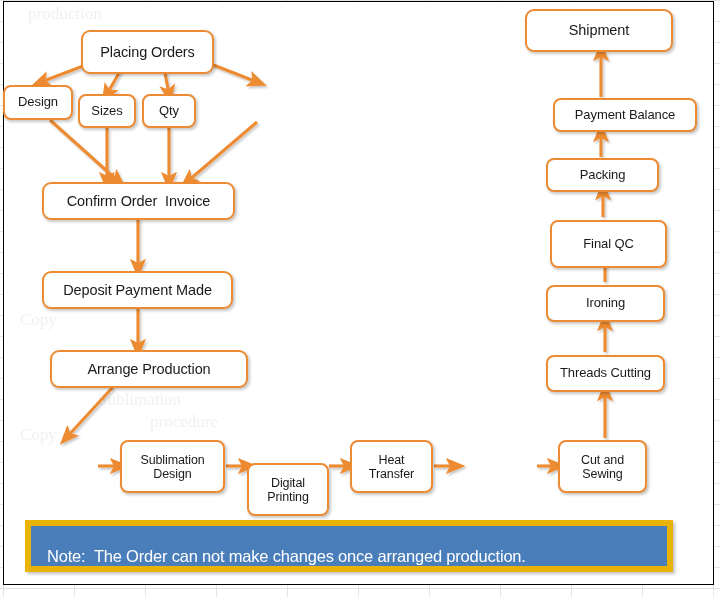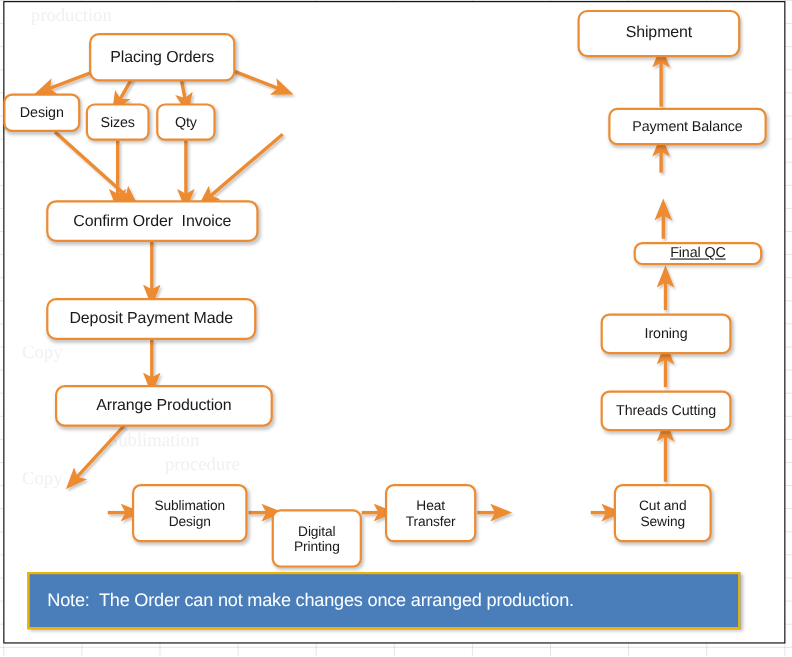--- a/index.html
+++ b/index.html
@@ -67,24 +67,24 @@
     white-space:pre;
   }
   .node.small{ font-size:13px; border-radius:8px; }
   .node.proc{ font-size:12.5px; border-radius:8px; white-space:pre-line; }
 
   #note-banner{
     position:absolute;
     left:25px; top:520px;
     width:648px; height:52px;
     background:#4A7EBB;
-    border:2px solid #eab308;
+    border:6px solid #eab308;
     box-sizing:border-box;
     display:flex;
-    align-items:center;
+    align-items:flex-end;
     box-shadow:2px 2px 3px rgba(0,0,0,0.25);
   }
   #note-text{
     color:#ffffff;
     font-size:16.5px;
     padding-left:16px;
     letter-spacing:-0.2px;
     white-space:pre;
   }
 </style>
@@ -169,22 +169,23 @@
 Transfer</div>
 
 
   <div class="node proc" style="left:558px; top:440px; width:89px; height:53px;">Cut and
 Sewing</div>
 
   <div class="node small" style="left:546px; top:355px; width:119px; height:37px;">Threads Cutting</div>
 
   <div class="node small" style="left:546px; top:285px; width:119px; height:37px;">Ironing</div>
 
-  <div class="node small" style="left:576px; top:220px; width:117px; height:21px;text-decoration:underline;">Final QC</div>
+  <div class="node small" style="left:550px; top:220px; width:117px; height:48px;">Final QC</div>
 
+  <div class="node small" style="left:546px; top:158px; width:113px; height:34px;">Packing</div>
 
   <div class="node small" style="left:529px; top:98px; width:144px; height:34px;margin-left:24px;">Payment Balance</div>
 
   <div class="node" style="left:525px; top:9px; width:148px; height:43px;">Shipment</div>
 
   <div id="note-banner">
     <span id="note-text">Note:  The Order can not make changes once arranged production.</span>
   </div>
 
 </div>

